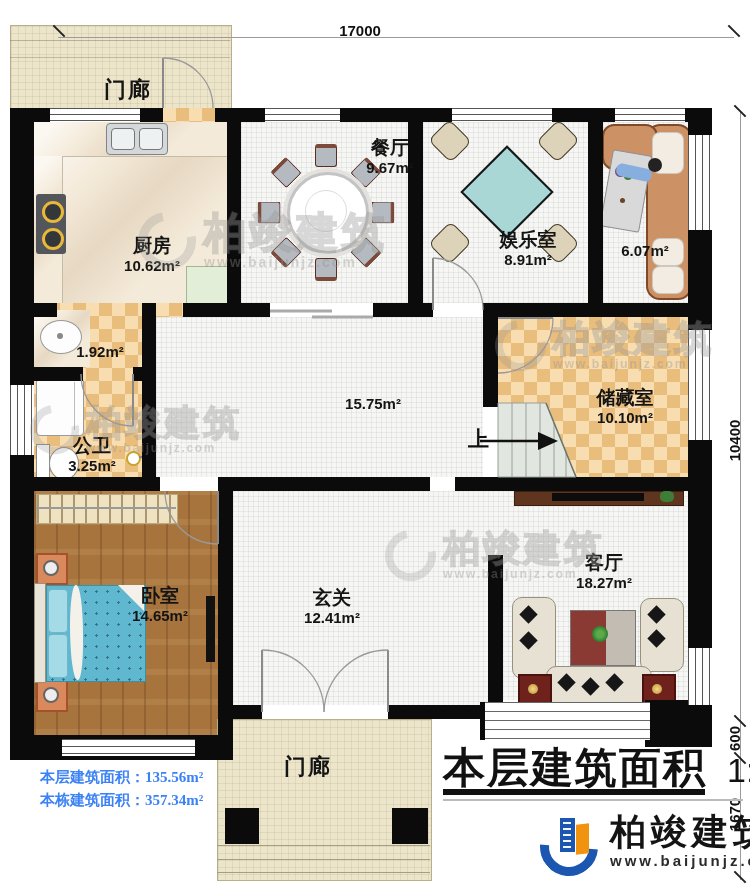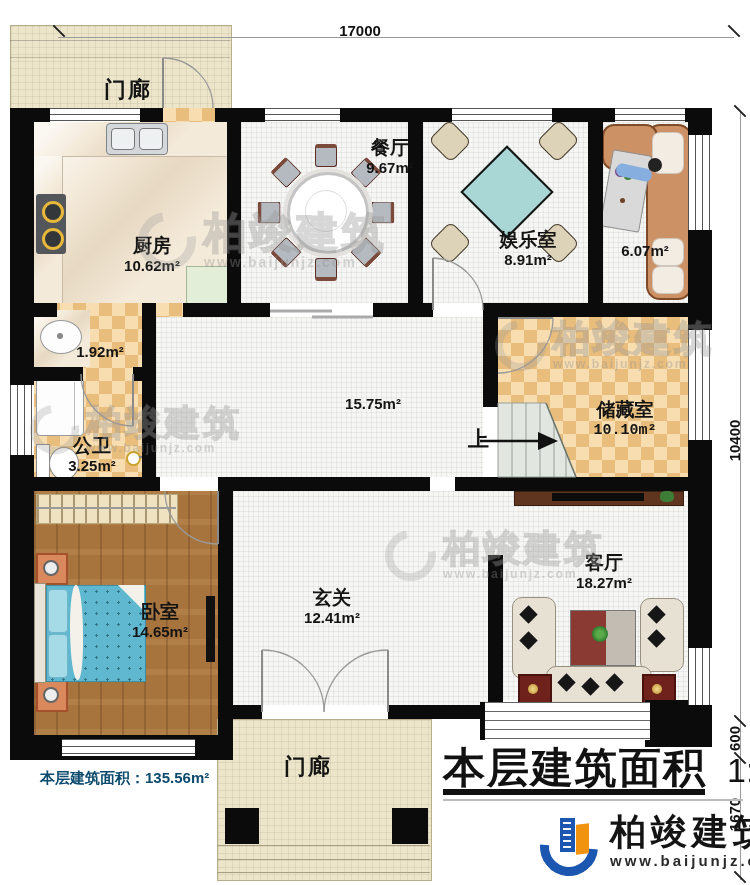--- a/index.html
+++ b/index.html
@@ -46,21 +46,21 @@
   .overlay{z-index:25;pointer-events:none;}
   
   .wm{display:flex;align-items:center;gap:8px;opacity:0.9;z-index:45;pointer-events:none;}
   .wm-ring{width:40px;height:40px;border-radius:50%;border:9px solid rgba(150,150,150,0.30);border-top-color:transparent;transform:rotate(35deg);}
   .wm-cn{font-size:42px;font-weight:900;letter-spacing:4px;color:rgba(255,255,255,0.10);
          -webkit-text-stroke:2px rgba(140,140,140,0.38);line-height:1;}
   .wm-url{font-size:14px;font-weight:bold;color:rgba(145,145,145,0.40);letter-spacing:2px;line-height:1.2;}
   
   .title-cn{font-size:42px;font-weight:bold;color:#111;letter-spacing:2px;}
   .title-scale{font-size:34px;color:#111;margin-left:20px;}
-  .info-line{font-size:15px;font-weight:bold;color:#0c4a6e;line-height:23px;white-space:nowrap;}
+  .info-line{font-size:15px;font-weight:bold;color:#3b82f6;line-height:23px;white-space:nowrap;font-family:Liberation Serif, serif;}
   .logo{display:flex;align-items:center;gap:10px;z-index:50;}
   .logo-mark{position:relative;width:62px;height:62px;}
   .logo-ring{position:absolute;left:2px;top:6px;width:40px;height:40px;border-radius:50%;
              border:9px solid #1b57b0;border-top-color:transparent;border-right-color:transparent;transform:rotate(-40deg);}
   .logo-b1{position:absolute;left:22px;top:6px;width:15px;height:34px;background:#1b57b0;
            background-image:repeating-linear-gradient(to bottom,rgba(255,255,255,0.95) 0 2px,transparent 2px 6px);
            background-size:8px 100%;background-repeat:no-repeat;background-position:3px 4px;}
   .logo-b2{position:absolute;left:38px;top:12px;width:13px;height:30px;background:#f2930f;transform:skewY(-6deg);}
   .logo-cn{font-size:36px;font-weight:900;color:#141414;letter-spacing:5px;line-height:1;}
   .logo-url{font-size:15px;font-weight:bold;color:#2b2b2b;letter-spacing:3px;line-height:1.5;}
@@ -291,25 +291,25 @@
   <div class="a rlabel" style="left:100px;top:343px;">
     <div class="rarea">1.92m²</div>
   </div>
   <div class="a rlabel" style="left:92px;top:436px;">
     <div class="rname">公卫</div>
     <div class="rarea">3.25m²</div>
   </div>
   <div class="a rlabel" style="left:373px;top:395px;">
     <div class="rarea">15.75m²</div>
   </div>
-  <div class="a rlabel" style="left:625px;top:401px;font-family:Liberation Mono, monospace;">
+  <div class="a rlabel" style="left:625px;top:388px;">
     <div class="rname">储藏室</div>
     <div class="rarea">10.10m²</div>
   </div>
-  <div class="a rlabel" style="left:160px;top:586px;margin-top:16px;">
+  <div class="a rlabel" style="left:160px;top:586px;">
     <div class="rname">卧室</div>
     <div class="rarea">14.65m²</div>
   </div>
   <div class="a rlabel" style="left:332px;top:588px;">
     <div class="rname">玄关</div>
     <div class="rarea">12.41m²</div>
   </div>
   <div class="a rlabel" style="left:604px;top:553px;">
     <div class="rname">客厅</div>
     <div class="rarea">18.27m²</div>
@@ -363,20 +363,21 @@
   <div class="a dim rot" style="left:709px;top:806px;width:50px;">1670</div>
 
   <div class="a" style="left:443px;top:740px;z-index:50;white-space:nowrap;">
     <span class="title-cn">本层建筑面积</span><span class="title-scale">1:100</span>
   </div>
   <div class="a" style="left:443px;top:789px;width:262px;height:6px;background:#111;z-index:50;"></div>
   <div class="a" style="left:443px;top:799px;width:300px;height:2px;background:#bbb;z-index:50;"></div>
 
   <div class="a" style="left:40px;top:766px;z-index:50;">
     <div class="info-line">本层建筑面积：135.56m²</div>
+    <div class="info-line">本栋建筑面积：357.34m²</div>
   </div>
 
   <div class="a logo" style="left:538px;top:812px;">
     <div class="logo-mark">
       <div class="logo-ring"></div>
       <div class="logo-b1"></div>
       <div class="logo-b2"></div>
     </div>
     <div>
       <div class="logo-cn">柏竣建筑</div>

